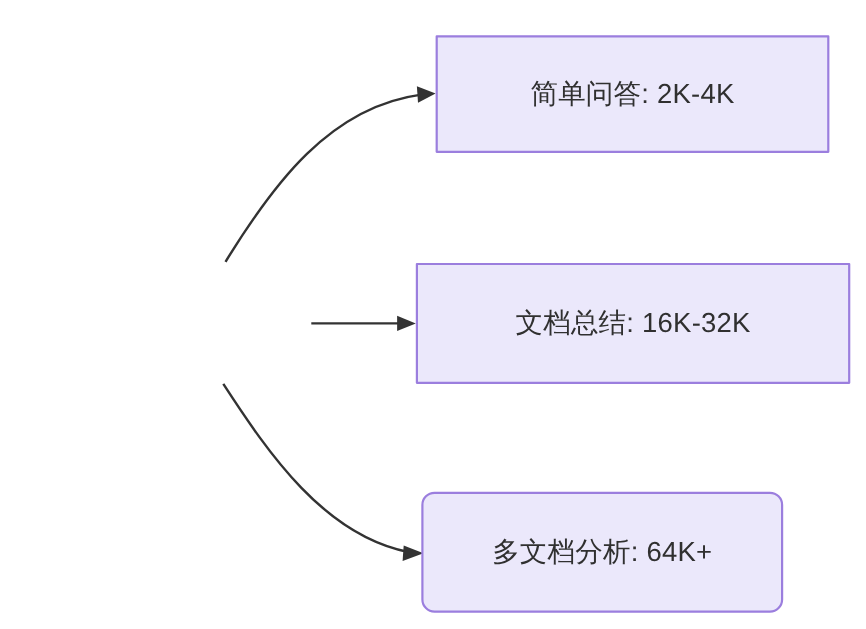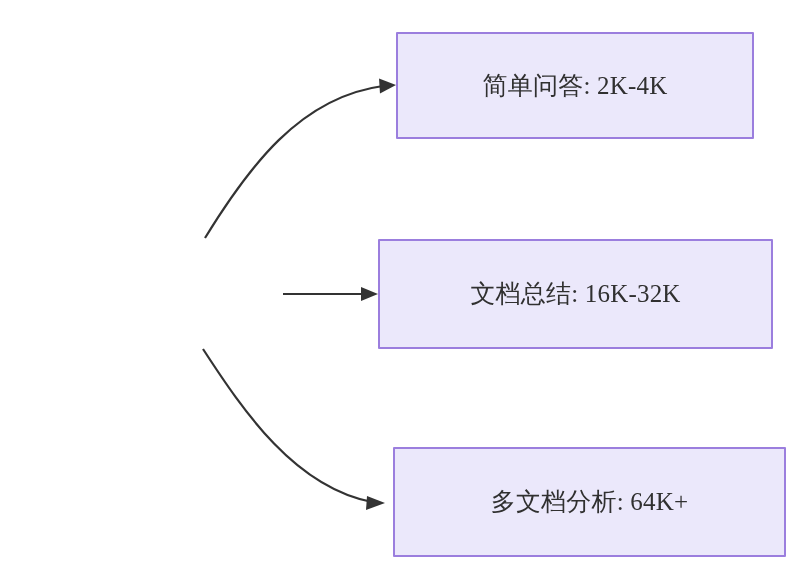--- a/index.html
+++ b/index.html
@@ -36,21 +36,20 @@
     align-items: center;
     justify-content: center;
     text-align: center;
   }
   .node-label {
     color: #303030;
     font-size: 25px;
     line-height: 1.2;
     letter-spacing: 0.2px;
     white-space: nowrap;
-    font-family: Liberation Serif, serif;
   }
   
   #node-source {
     left: 32px;
     top: 238px;
     width: 251px;
     height: 111px;
   }
   #node-simple-qa {
     left: 396px;
@@ -58,24 +57,25 @@
     width: 358px;
     height: 107px;
   }
   #node-doc-summary {
     left: 378px;
     top: 239px;
     width: 395px;
     height: 110px;
   }
   #node-multi-doc {
-    left: 393px;
+    left: 383px;
     top: 447px;
-    width: 393px;
+    width: 329px;
     height: 110px;
+    border-radius: 12px;
   }
   .edge-path {
     fill: none;
     stroke: #333333;
     stroke-width: 2.2px;
   }
   .edge-head {
     fill: #333333;
     stroke: none;
   }

